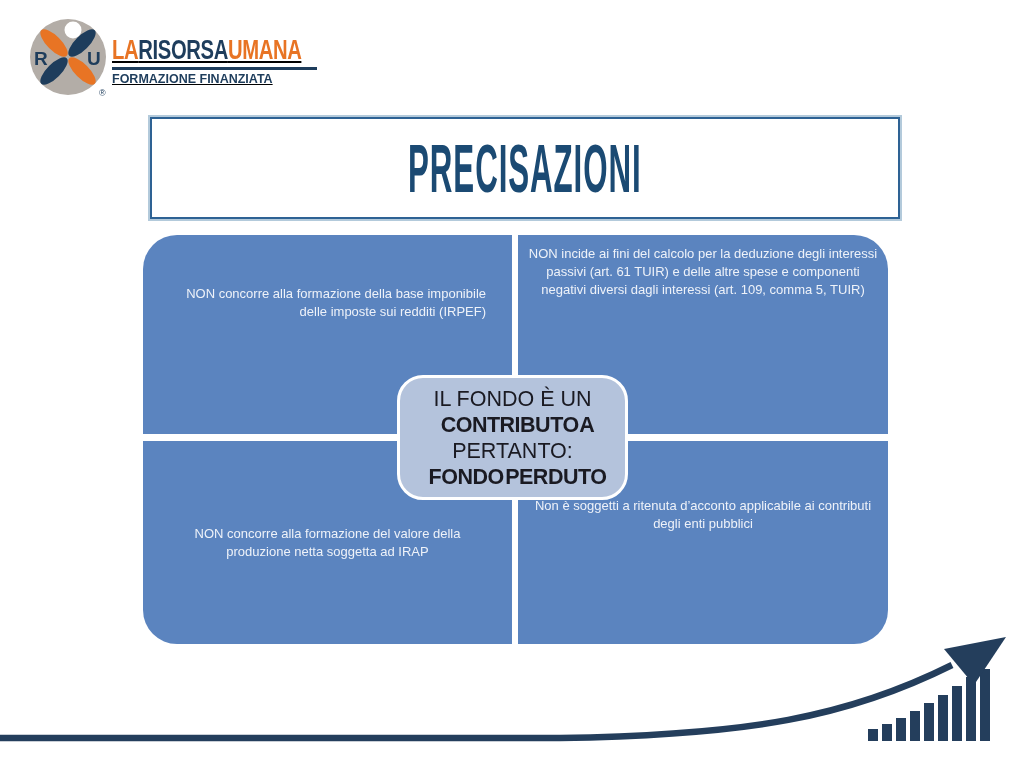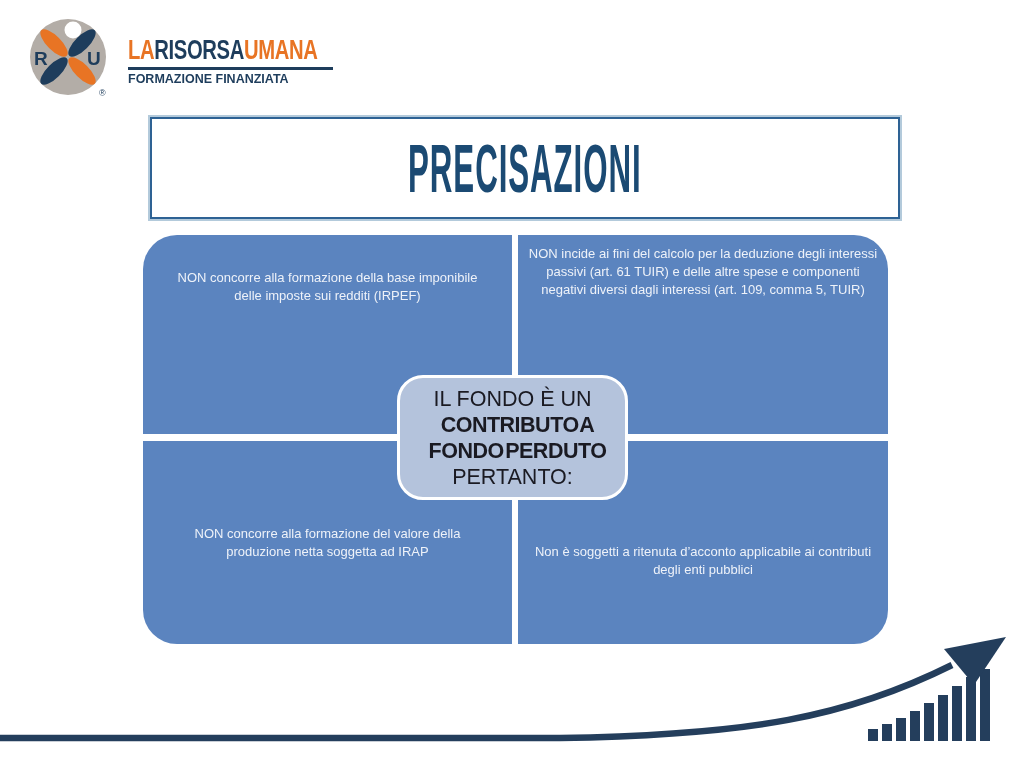--- a/index.html
+++ b/index.html
@@ -9,21 +9,21 @@
     --brand-orange:#E87424; --brand-navy:#1E3D5C; --logo-gray:#B3ADA7;
     --footer-navy:#243E5C;
   }
   html,body{margin:0;padding:0;background:#ffffff;}
   .slide{position:relative;width:1024px;height:769px;background:#fff;overflow:hidden;
          font-family:"Liberation Sans",sans-serif;}
 
   
   .logo{position:absolute;left:26px;top:14px;display:flex;align-items:flex-start;}
   .logo-icon{width:84px;height:86px;flex:0 0 auto;}
-  .logo-text{margin-left:18px;padding-top:23px;}
+  .logo-text{margin-left:2px;padding-top:23px;text-decoration:underline;}
   .brand-line{font-size:27px;font-weight:bold;letter-spacing:-0.5px;white-space:nowrap;
               transform:scaleX(0.75);transform-origin:left center;line-height:1;}
   .brand-la,.brand-umana{color:var(--brand-orange);}
   .brand-risorsa{color:var(--brand-navy);}
   .brand-rule{width:205px;height:3px;background:var(--brand-navy);margin:3px 0 3px 0;}
   .tagline{width:205px;font-size:12.5px;font-weight:bold;
            color:var(--brand-navy);white-space:nowrap;line-height:1;}
 
   
   .title-box{position:absolute;left:150px;top:105px;width:750px;height:102px;box-sizing:border-box;
@@ -34,24 +34,24 @@
                 letter-spacing:2px;white-space:nowrap;transform:scaleX(0.46);line-height:1;}
 
   
   .matrix{position:absolute;left:143px;top:235px;width:745px;height:409px;
           display:grid;grid-template-columns:369px 370px;grid-template-rows:199px 203px;
           column-gap:6px;row-gap:7px;}
   .cell{background:var(--box-blue);color:var(--box-text);box-sizing:border-box;
         display:flex;justify-content:center;text-align:center;
         font-size:13px;line-height:1.38;}
   .cell span{display:block;}
-  .cell.tl{border-radius:34px 0 0 0;padding:34px 26px 0;}
+  .cell.tl{border-radius:34px 0 0 0;padding:50px 26px 0;text-align:right;}
   .cell.tr{border-radius:0 34px 0 0;padding:10px 8px 0;}
   .cell.bl{border-radius:0 0 0 34px;padding:84px 20px 0;}
-  .cell.br{border-radius:0 0 34px 0;padding:102px 16px 0;}
+  .cell.br{border-radius:0 0 34px 0;padding:56px 16px 0;}
 
   
   .center-box{position:absolute;left:397px;top:375px;width:231px;height:125px;box-sizing:border-box;
               background:var(--center-bg);border:3px solid #ffffff;border-radius:26px;
               display:flex;flex-direction:column;justify-content:center;
               text-align:center;color:var(--center-text);font-size:21.5px;line-height:26px;}
   .center-box .cl.bold{font-weight:bold;letter-spacing:-0.5px;word-spacing:-4px;padding-left:10px;}
 
   
   .footer-art{position:absolute;left:0;top:629px;width:1024px;height:140px;display:block;}
@@ -95,22 +95,22 @@
       <span>NON concorre alla formazione del valore della produzione netta soggetta ad IRAP</span>
     </div>
     <div class="cell br">
       <span>Non è soggetti a ritenuta d’acconto applicabile ai contributi degli enti pubblici</span>
     </div>
   </div>
 
   <div class="center-box">
     <div class="cl">IL FONDO È UN</div>
     <div class="cl bold">CONTRIBUTO A</div>
+    <div class="cl">PERTANTO:</div>
     <div class="cl bold">FONDO PERDUTO</div>
-    <div class="cl">PERTANTO:</div>
   </div>
 
   <svg class="footer-art" viewBox="0 0 1024 140">
     <g style="fill:var(--footer-navy)">
       <rect x="868" y="100" width="10" height="12"></rect>
       <rect x="882" y="95" width="10" height="17"></rect>
       <rect x="896" y="89" width="10" height="23"></rect>
       <rect x="910" y="82" width="10" height="30"></rect>
       <rect x="924" y="74" width="10" height="38"></rect>
       <rect x="938" y="66" width="10" height="46"></rect>

